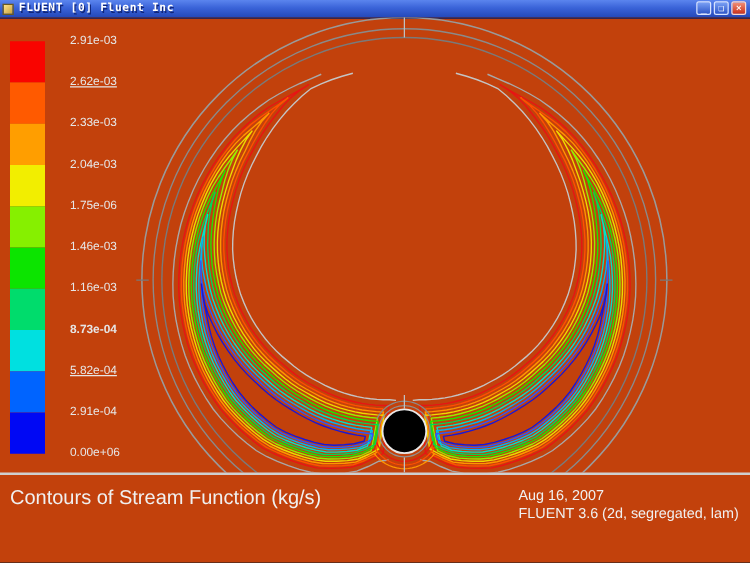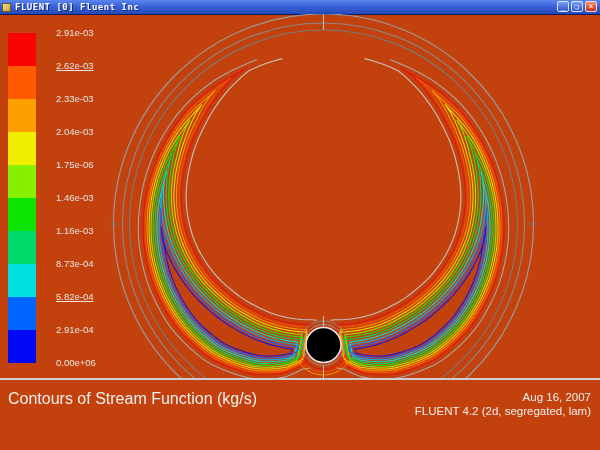--- a/index.html
+++ b/index.html
@@ -38,21 +38,21 @@
   #colorbar .band{width:28px;height:33px;}
   #colorbar-labels{position:absolute;left:44px;top:27px;width:70px;height:345px;}
   #colorbar-labels .cl{
     position:absolute;left:12px;color:#e6e6e6;font-size:9.5px;white-space:nowrap;
   }
   
   #plot{position:absolute;left:0;top:14px;}
   
   #separator{position:absolute;left:0;top:378px;width:600px;height:2px;background:#cfcfcf;}
   #caption-title{position:absolute;left:8px;top:390px;color:#f0f0f0;font-size:16px;}
-  #caption-right{position:absolute;right:9px;top:390px;text-align:right;color:#f0f0f0;
+  #caption-right{position:absolute;right:9px;top:390px;color:#f0f0f0;
     font-size:11.5px;line-height:14px;}
 </style>
 </head>
 <body>
 
 <div id="screen">
 
   <div id="titlebar">
     <div id="app-icon"></div>
     <div id="title-text">FLUENT [0] Fluent Inc</div>
@@ -123,26 +123,26 @@
       <div class="band" style="background: rgb(0, 8, 244);"></div>
     </div>
   <div id="colorbar-labels">
       <div class="cl" style="top: 0px;">2.91e-03</div>
       <div class="cl" style="top: 33px; text-decoration: underline;">2.62e-03</div>
       <div class="cl" style="top: 66px; text-align: center;">2.33e-03</div>
       <div class="cl" style="top: 99px;">2.04e-03</div>
       <div class="cl" style="top: 132px;">1.75e-06</div>
       <div class="cl" style="top: 165px;">1.46e-03</div>
       <div class="cl" style="top: 198px;">1.16e-03</div>
-      <div class="cl" style="top: 231px;">8.73e-04</div>
+      <div class="cl" style="top: 231px; font-weight: bold;">8.73e-04</div>
       <div class="cl" style="top: 264px; text-decoration: underline;">5.82e-04</div>
       <div class="cl" style="top: 297px;">2.91e-04</div>
       <div class="cl" style="top: 330px;">0.00e+06</div>
     </div>
 
   <div id="separator"></div>
   <div id="caption-title">Contours of Stream Function (kg/s)</div>
   <div id="caption-right">
     <div>Aug 16, 2007</div>
-    <div>FLUENT 4.2 (2d, segregated, lam)</div>
+    <div>FLUENT 3.6 (2d, segregated, lam)</div>
   </div>
 
 </div>
 
 </body></html>

